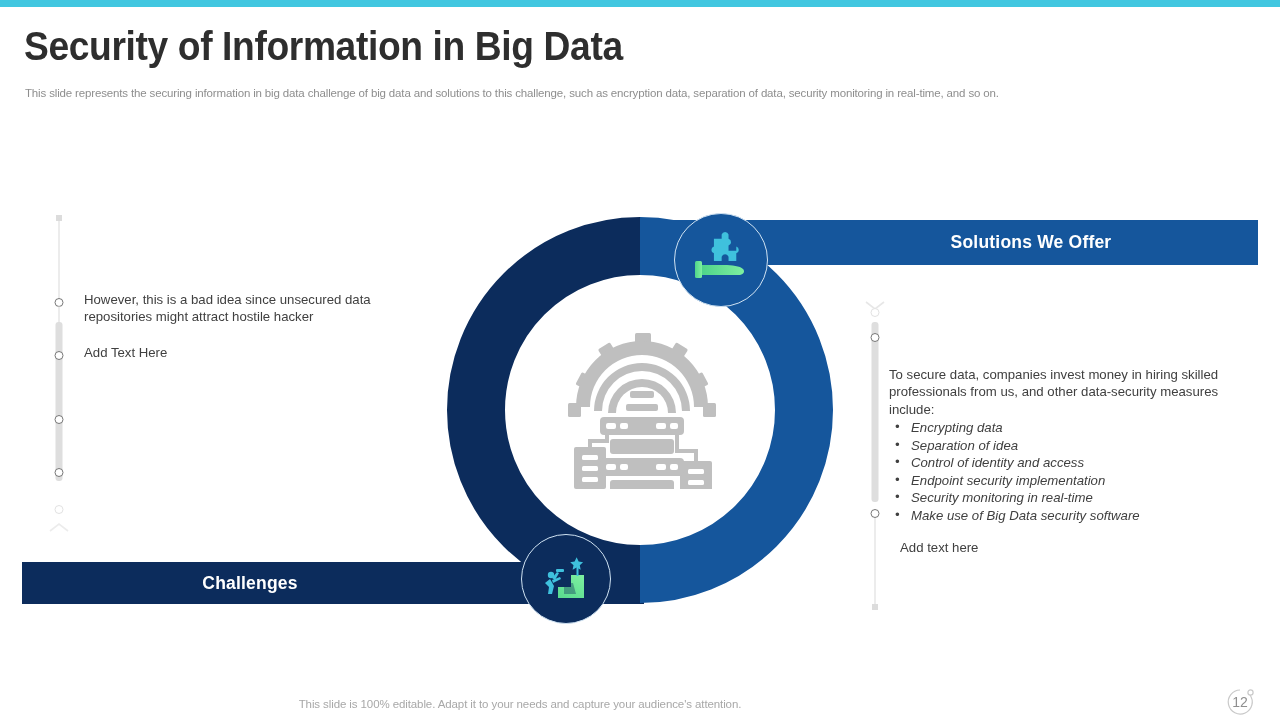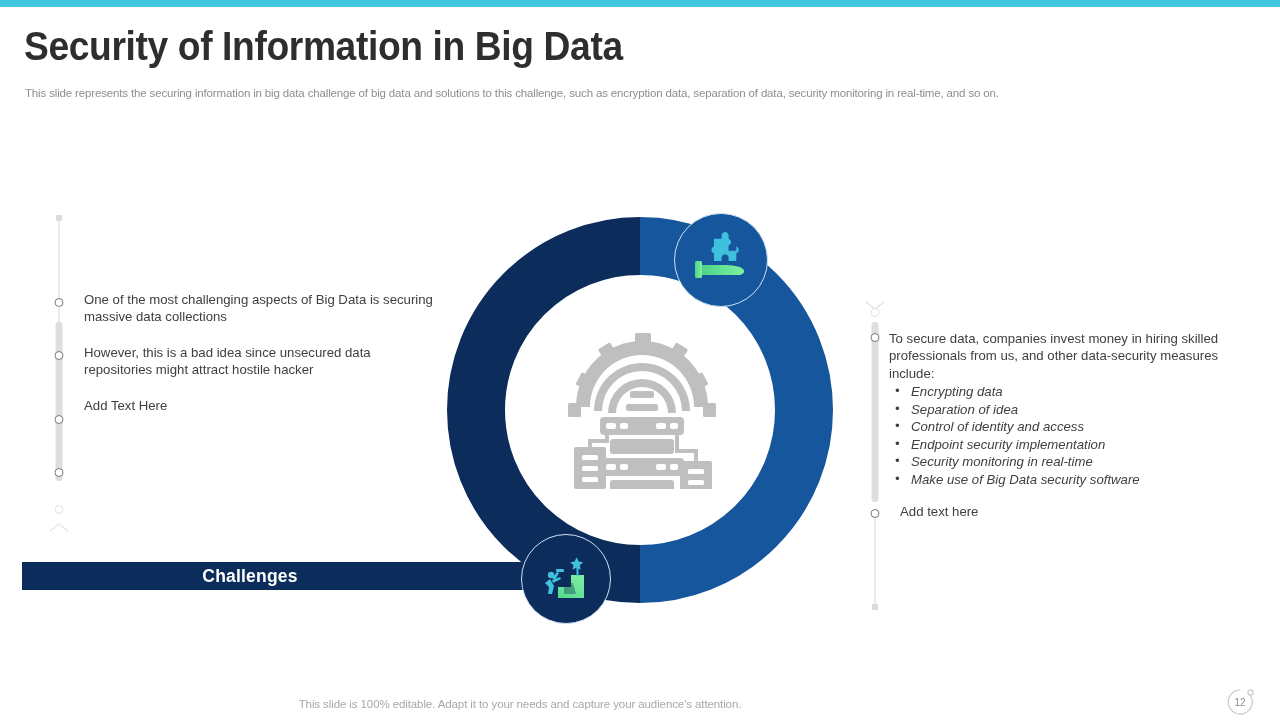--- a/index.html
+++ b/index.html
@@ -64,21 +64,21 @@
   .banner-solutions {
     left: 634px; top: 220px;
     width: 624px; height: 45px;
     background: #15569c;
     justify-content: center;
     padding-left: 170px;
     box-sizing: border-box;
   }
   .banner-challenges {
     left: 22px; top: 562px;
-    width: 622px; height: 28px;
+    width: 622px; height: 42px;
     background: #0c2c5c;
     justify-content: center;
     padding-right: 166px;
     box-sizing: border-box;
   }
 
   
   .ring-wrap {
     position: absolute;
     left: 447px; top: 217px;
@@ -231,37 +231,40 @@
     color: #8a8a8a;
     font-size: 9px;
     display: flex;
     align-items: center;
     justify-content: center;
   }
   .page-badge .num {
     position: relative;
     z-index: 2;
     color: #8f8f8f;
-    font-size: 10px;
+    font-size: 14px;
   }
   .page-badge .arc {
     position: absolute;
     left: 0; top: 0;
   }
 </style>
 </head>
 <body>
 
 <div id="slide">
 
   <div class="accent-bar"></div>
 
   <div class="page-title">Security of Information in Big Data</div>
   <div class="page-subtitle">This slide represents the securing information in big data challenge of big data and solutions to this challenge, such as encryption data, separation of data, security monitoring in real-time, and so on.</div>
 
+  <div class="banner banner-solutions">
+    <span>Solutions We Offer</span>
+  </div>
 
   <div class="banner banner-challenges">
     <span>Challenges</span>
   </div>
 
   <div class="ring-wrap">
     <div class="ring-half left">
       <div class="disc"></div>
     </div>
     <div class="ring-half right">
@@ -427,27 +430,26 @@
     </div>
     <div class="hollow faded" style="top:16px;"></div>
     <div class="thick-bar" style="top:30px; height:180px;"></div>
     <div class="hollow" style="top:41px;"></div>
     <div class="hollow" style="top:217px;"></div>
     <div class="thin-line" style="top:226px; height:87px;"></div>
     <div class="end-dot" style="top:312px;"></div>
   </div>
 
   <div class="bullet-col col-left">
-    <div class="bullet-item">One of the most challenging aspects of Big Data is securing massive data collections</div>
     <div class="bullet-item">However, this is a bad idea since unsecured data repositories might attract hostile hacker</div>
     <div class="bullet-item">Add Text Here</div>
   </div>
 
   <div class="bullet-col col-right">
-    <div class="bullet-item" style="margin-bottom:14px;">
+    <div class="bullet-item" style="margin-bottom:14px;margin-top:36px;">
       <div>To secure data, companies invest money in hiring skilled professionals from us, and other data-security measures include:</div>
       <ul class="sub-list">
         <li>Encrypting data</li>
         <li>Separation of idea</li>
         <li>Control of identity and access</li>
         <li>Endpoint security implementation</li>
         <li>Security monitoring in real-time</li>
         <li>Make use of Big Data security software</li>
       </ul>
     </div>

